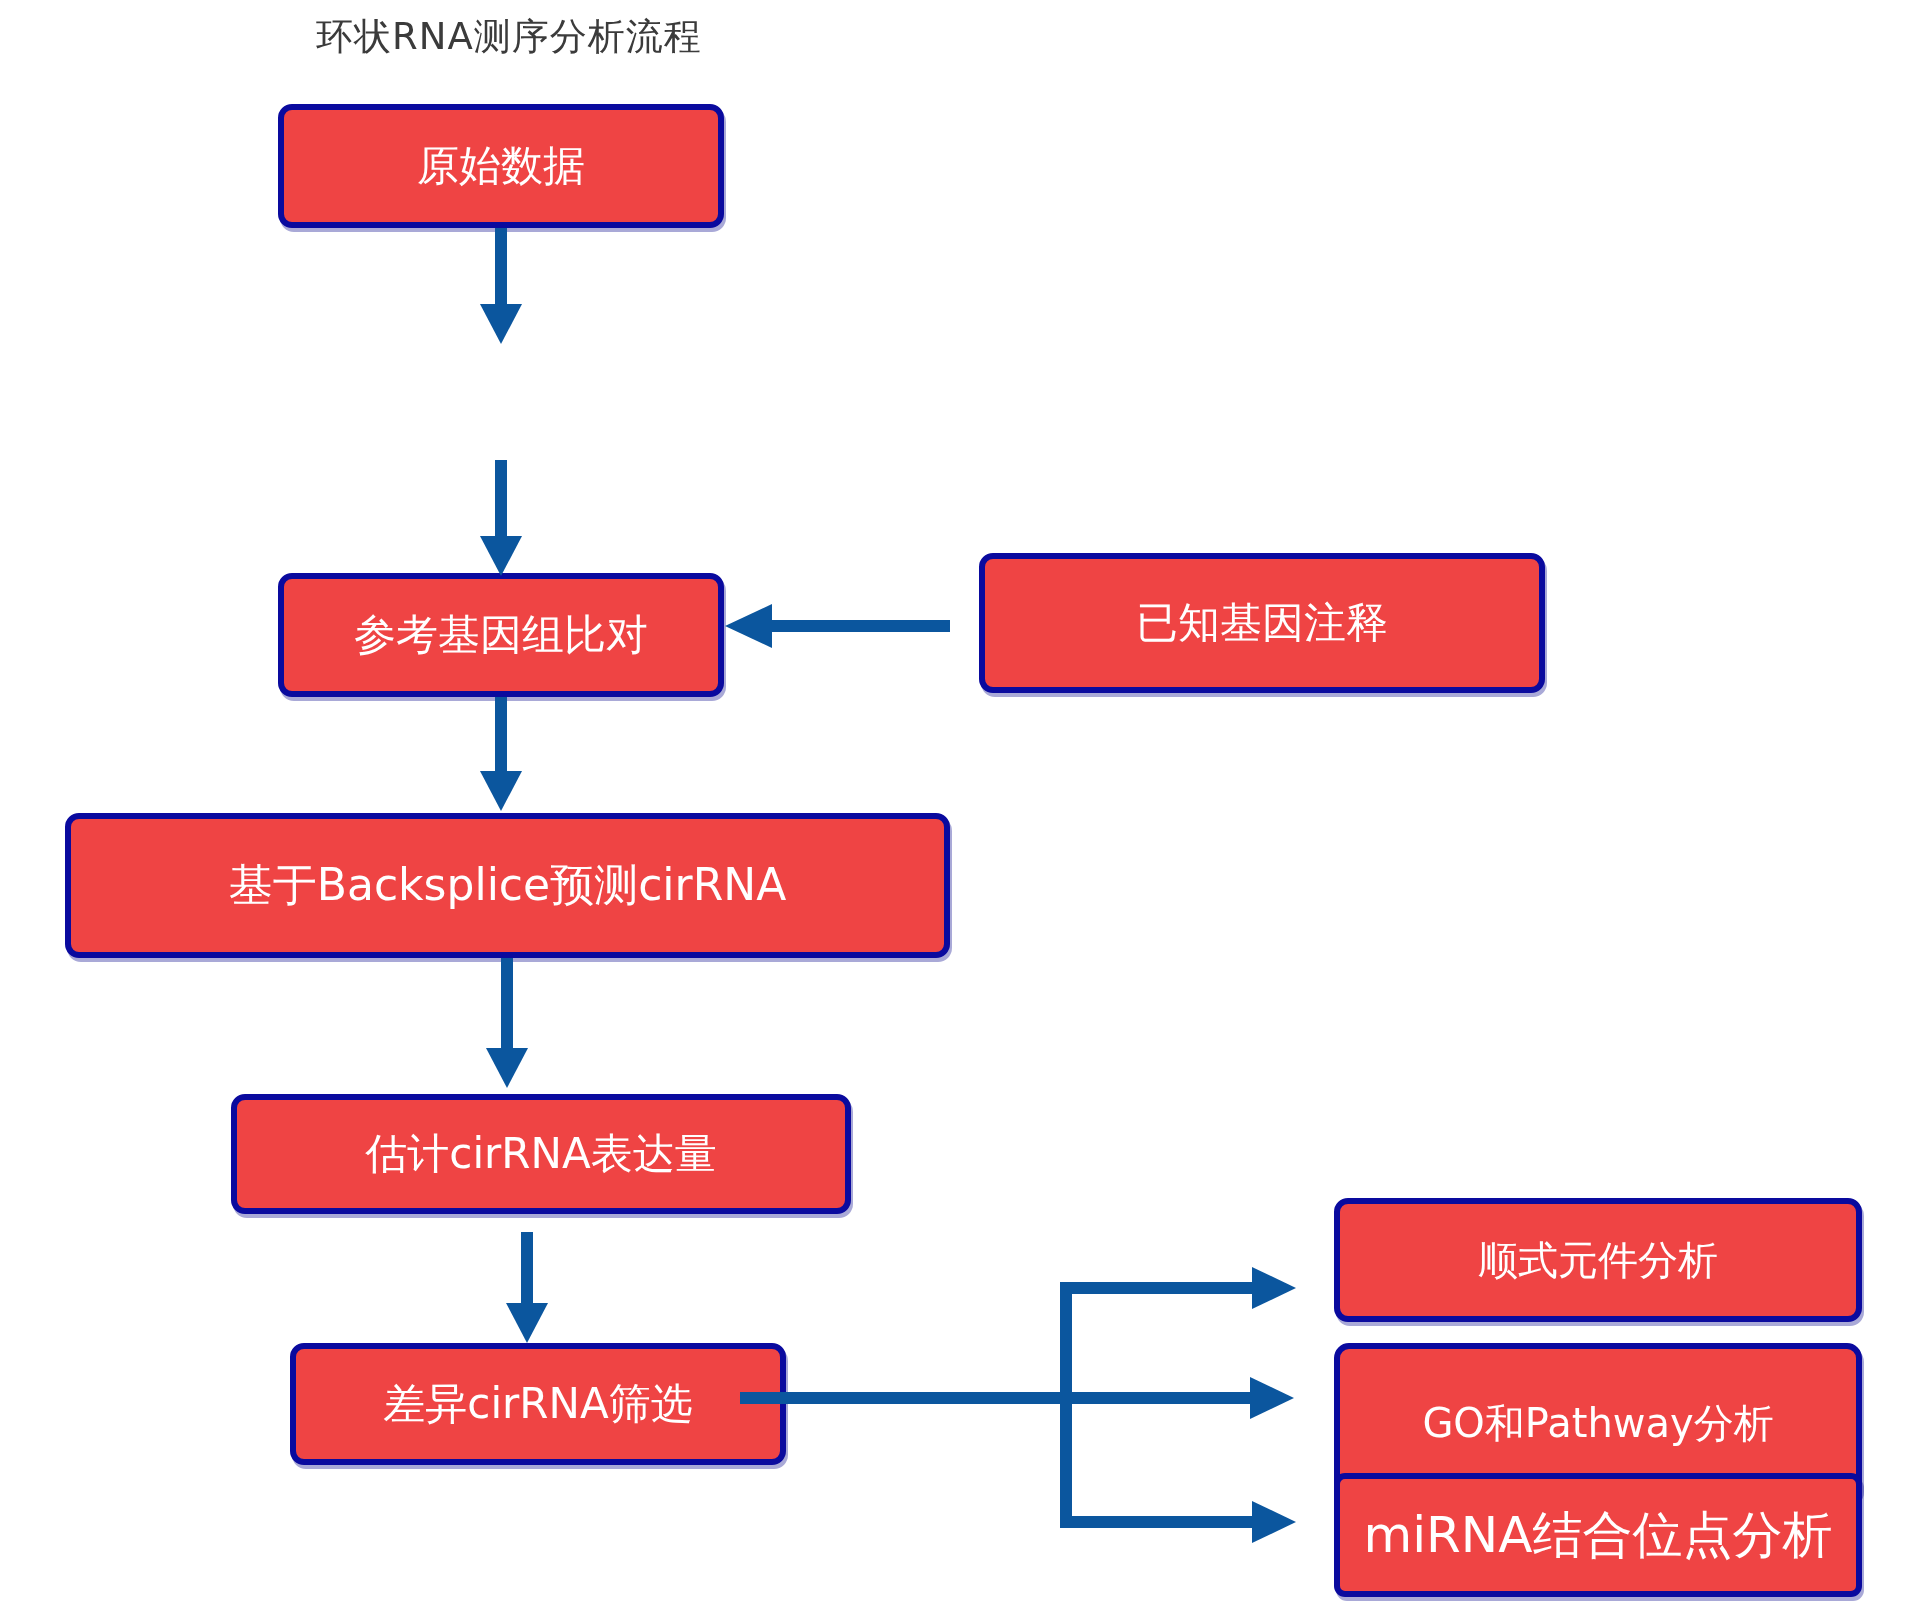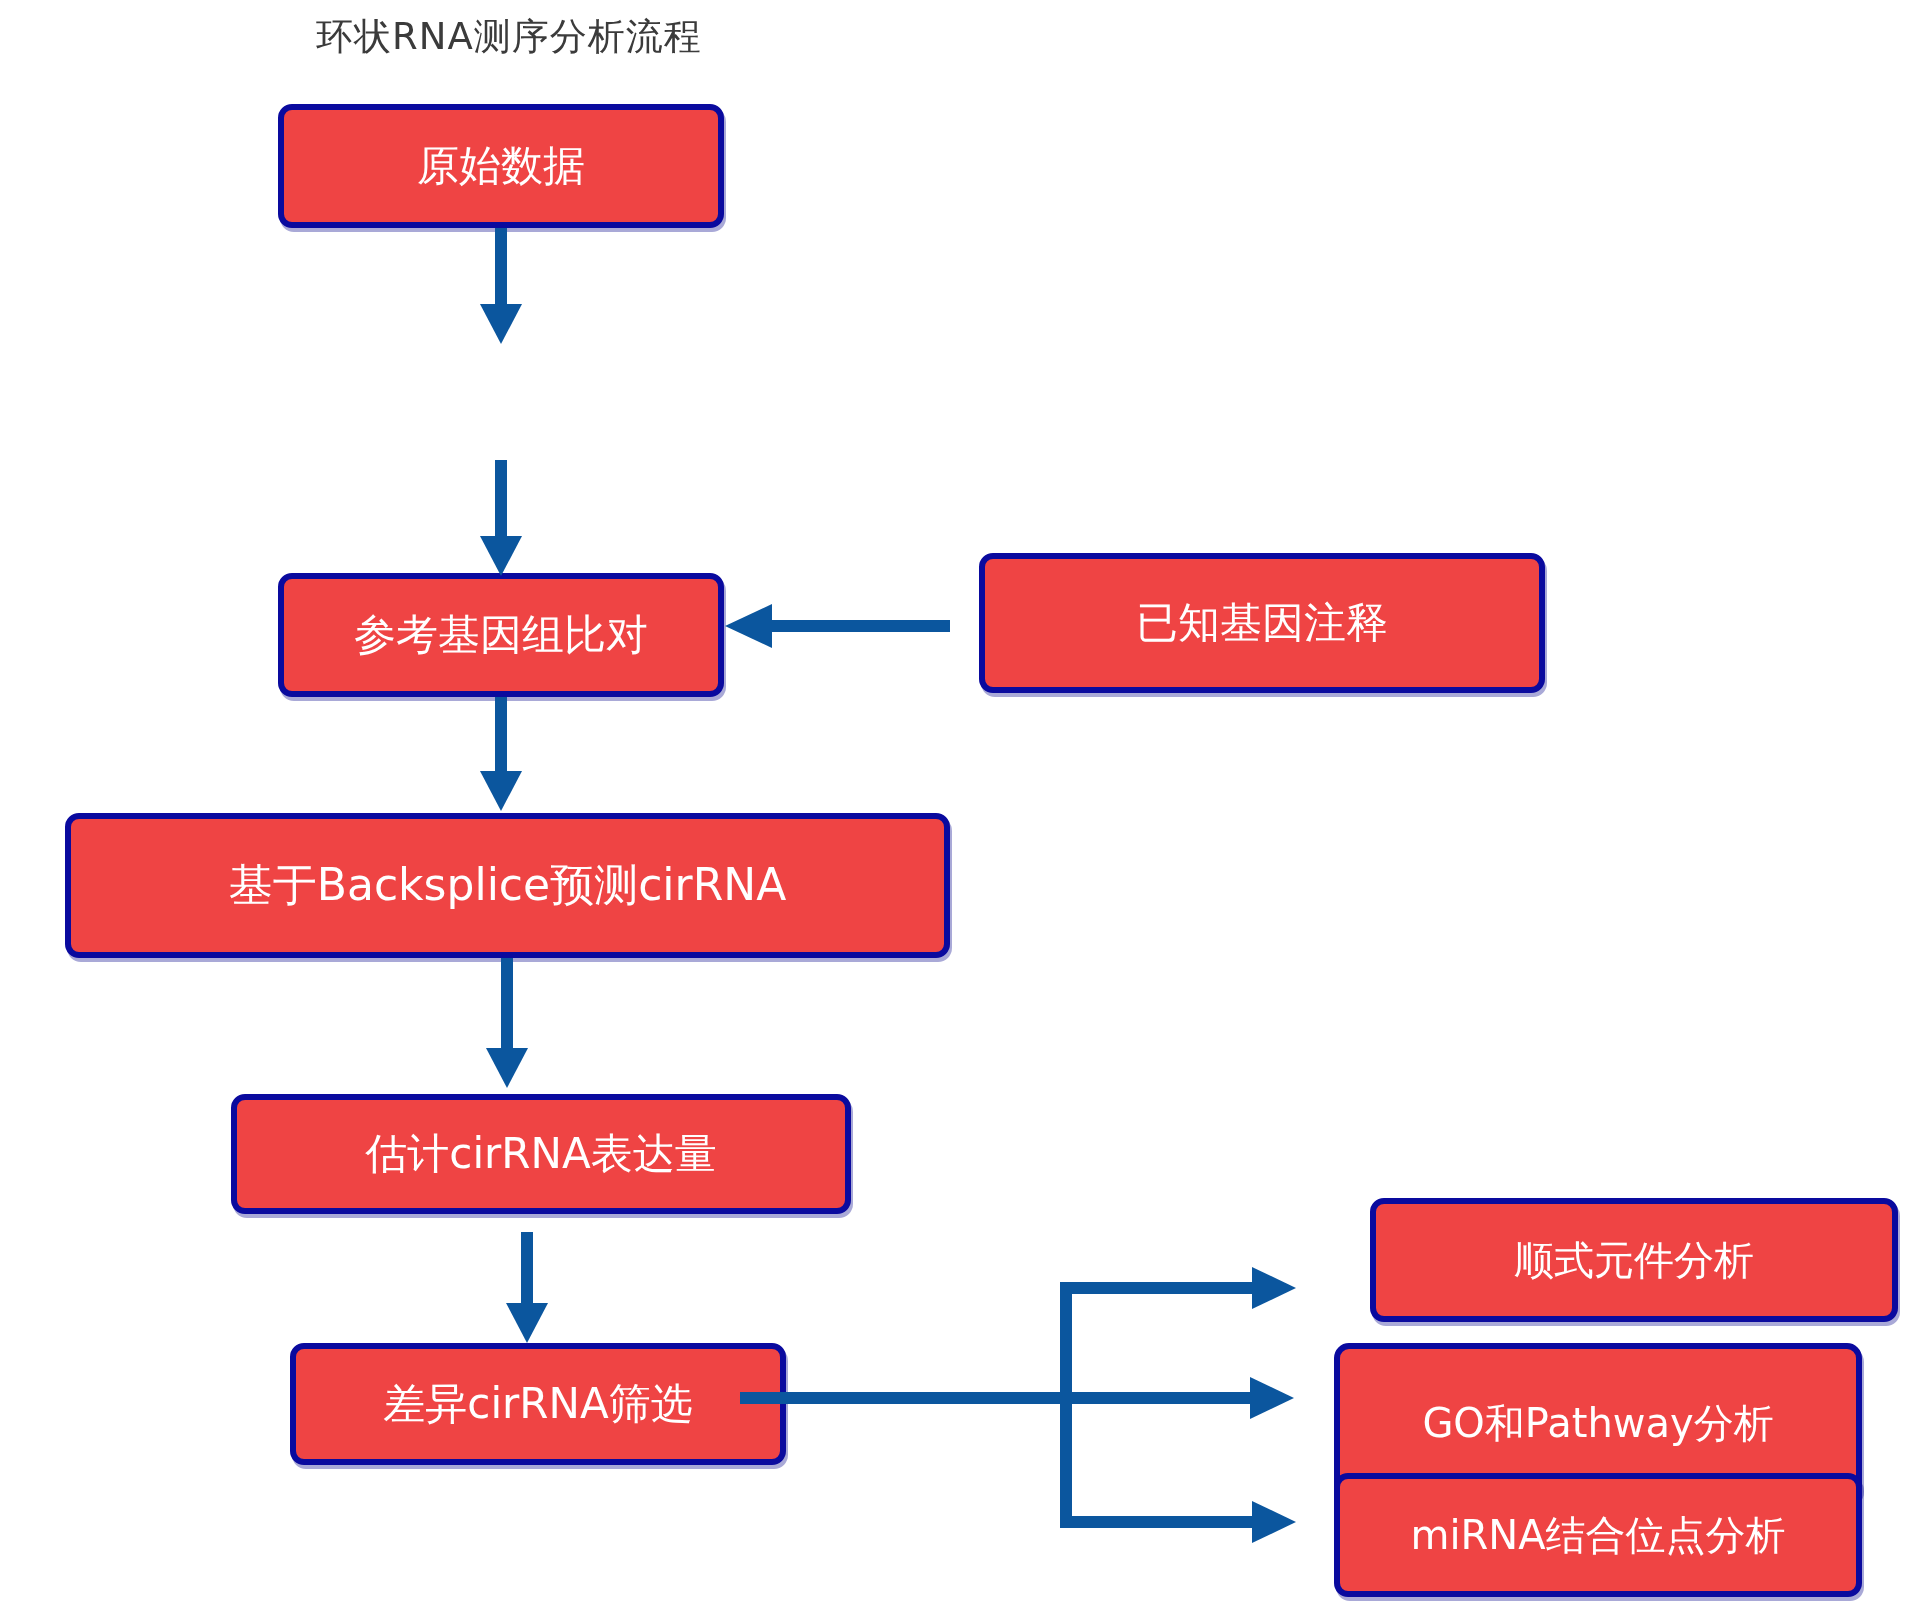--- a/index.html
+++ b/index.html
@@ -19,23 +19,23 @@
     display:flex;align-items:center;justify-content:center;
     color:#ffffff;font-size:42px;white-space:nowrap;
   }
   .node-raw        {left:278px;  top:104px;  width:446px; height:124px;}
   .node-qc         {left:278px;  top:338px;  width:446px; height:122px;}
   .node-align      {left:278px;  top:573px;  width:446px; height:124px;}
   .node-annotation {left:979px;  top:553px;  width:566px; height:140px;}
   .node-backsplice {left:65px;   top:813px;  width:885px; height:145px;font-size:44px;}
   .node-expression {left:231px;  top:1094px; width:620px; height:120px;text-align:center;}
   .node-diff       {left:290px;  top:1343px; width:496px; height:122px;}
-  .node-cis        {left:1334px; top:1198px; width:528px; height:124px;font-size:40px;margin-left:36px;}
+  .node-cis        {left:1334px; top:1198px; width:528px; height:124px;font-size:40px;}
   .node-go         {left:1334px; top:1343px; width:528px; height:160px;font-size:40px;border-radius:15px;}
-  .node-mirna      {left:1334px; top:1473px; width:528px; height:124px;font-size:40px;}
+  .node-mirna      {left:1334px; top:1473px; width:528px; height:124px;font-size:50px;border-radius:11px;}
 
   .stem{position:absolute;background:#0b569e;}
   .head{position:absolute;width:0;height:0;}
   .head-down{border-left:21px solid transparent;border-right:21px solid transparent;border-top:40px solid #0b569e;}
   .head-right{border-top:21px solid transparent;border-bottom:21px solid transparent;border-left:44px solid #0b569e;}
   .head-left{border-top:22px solid transparent;border-bottom:22px solid transparent;border-right:47px solid #0b569e;}
 
   
   .a1-stem{left:495px;top:228px;width:12px;height:78px;}  .a1-head{left:480px;top:304px;}
   .a2-stem{left:495px;top:460px;width:12px;height:78px;}  .a2-head{left:480px;top:536px;}

